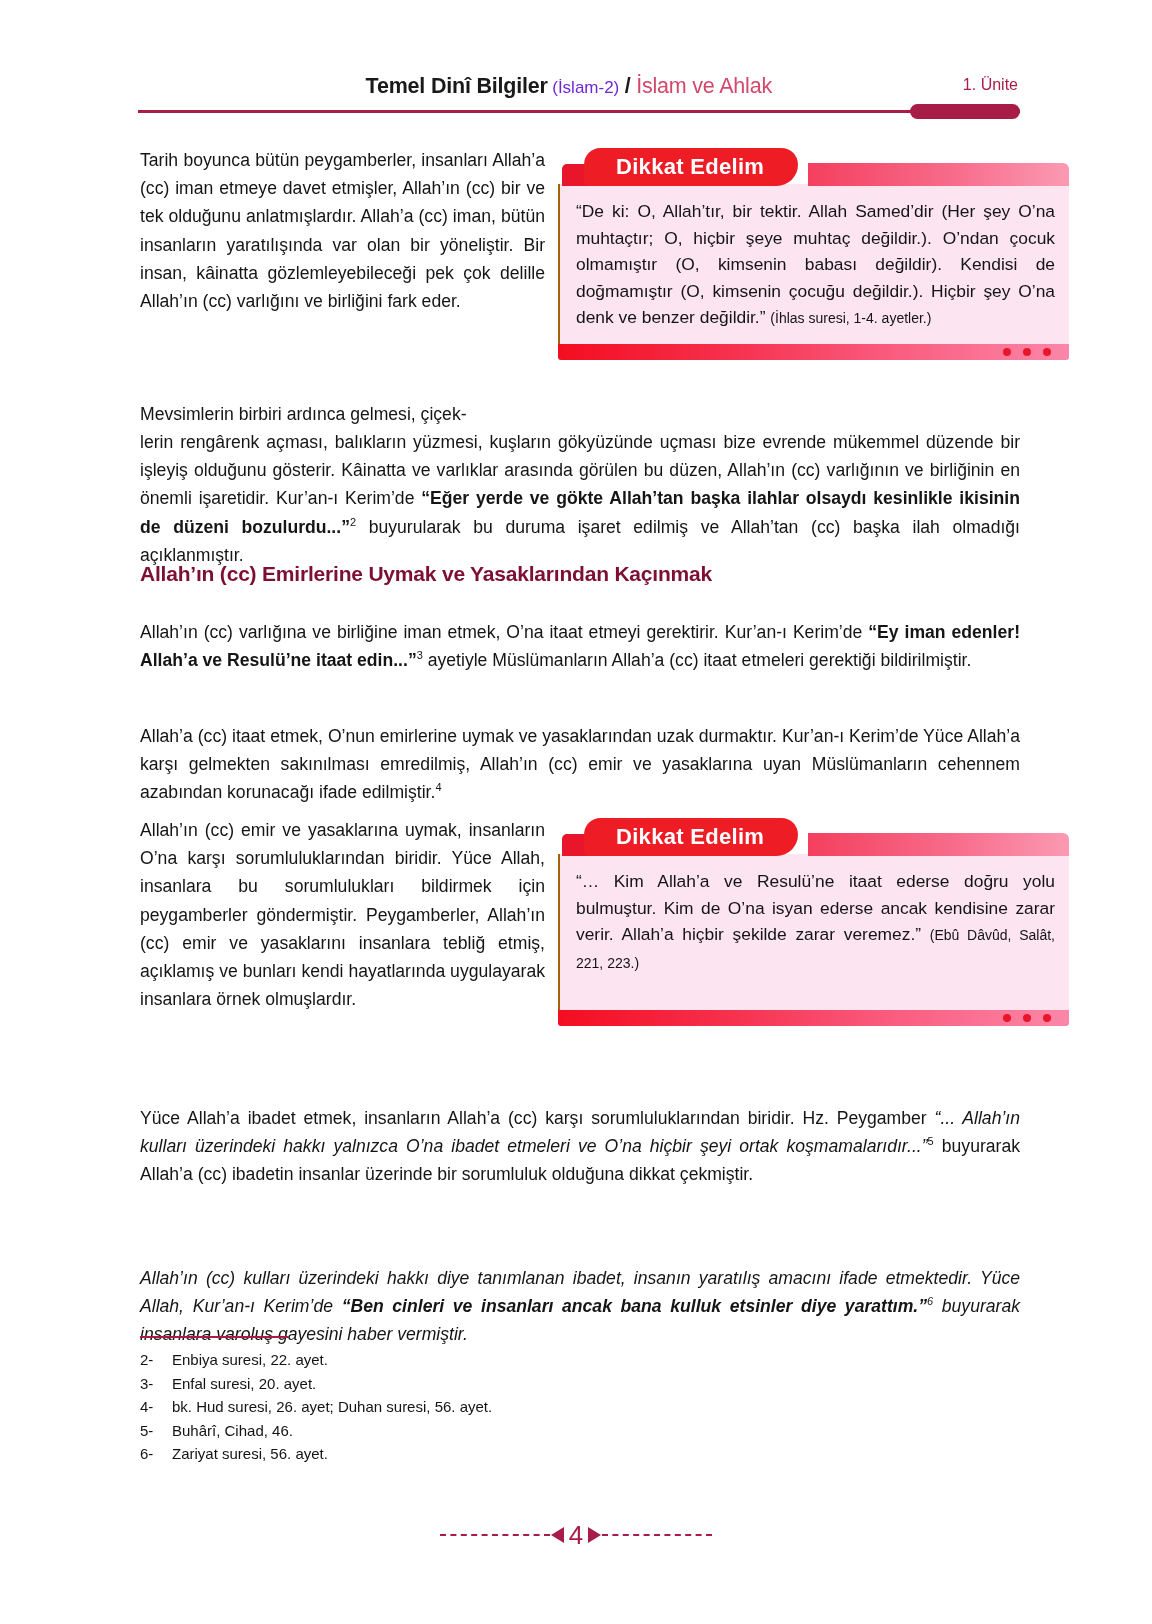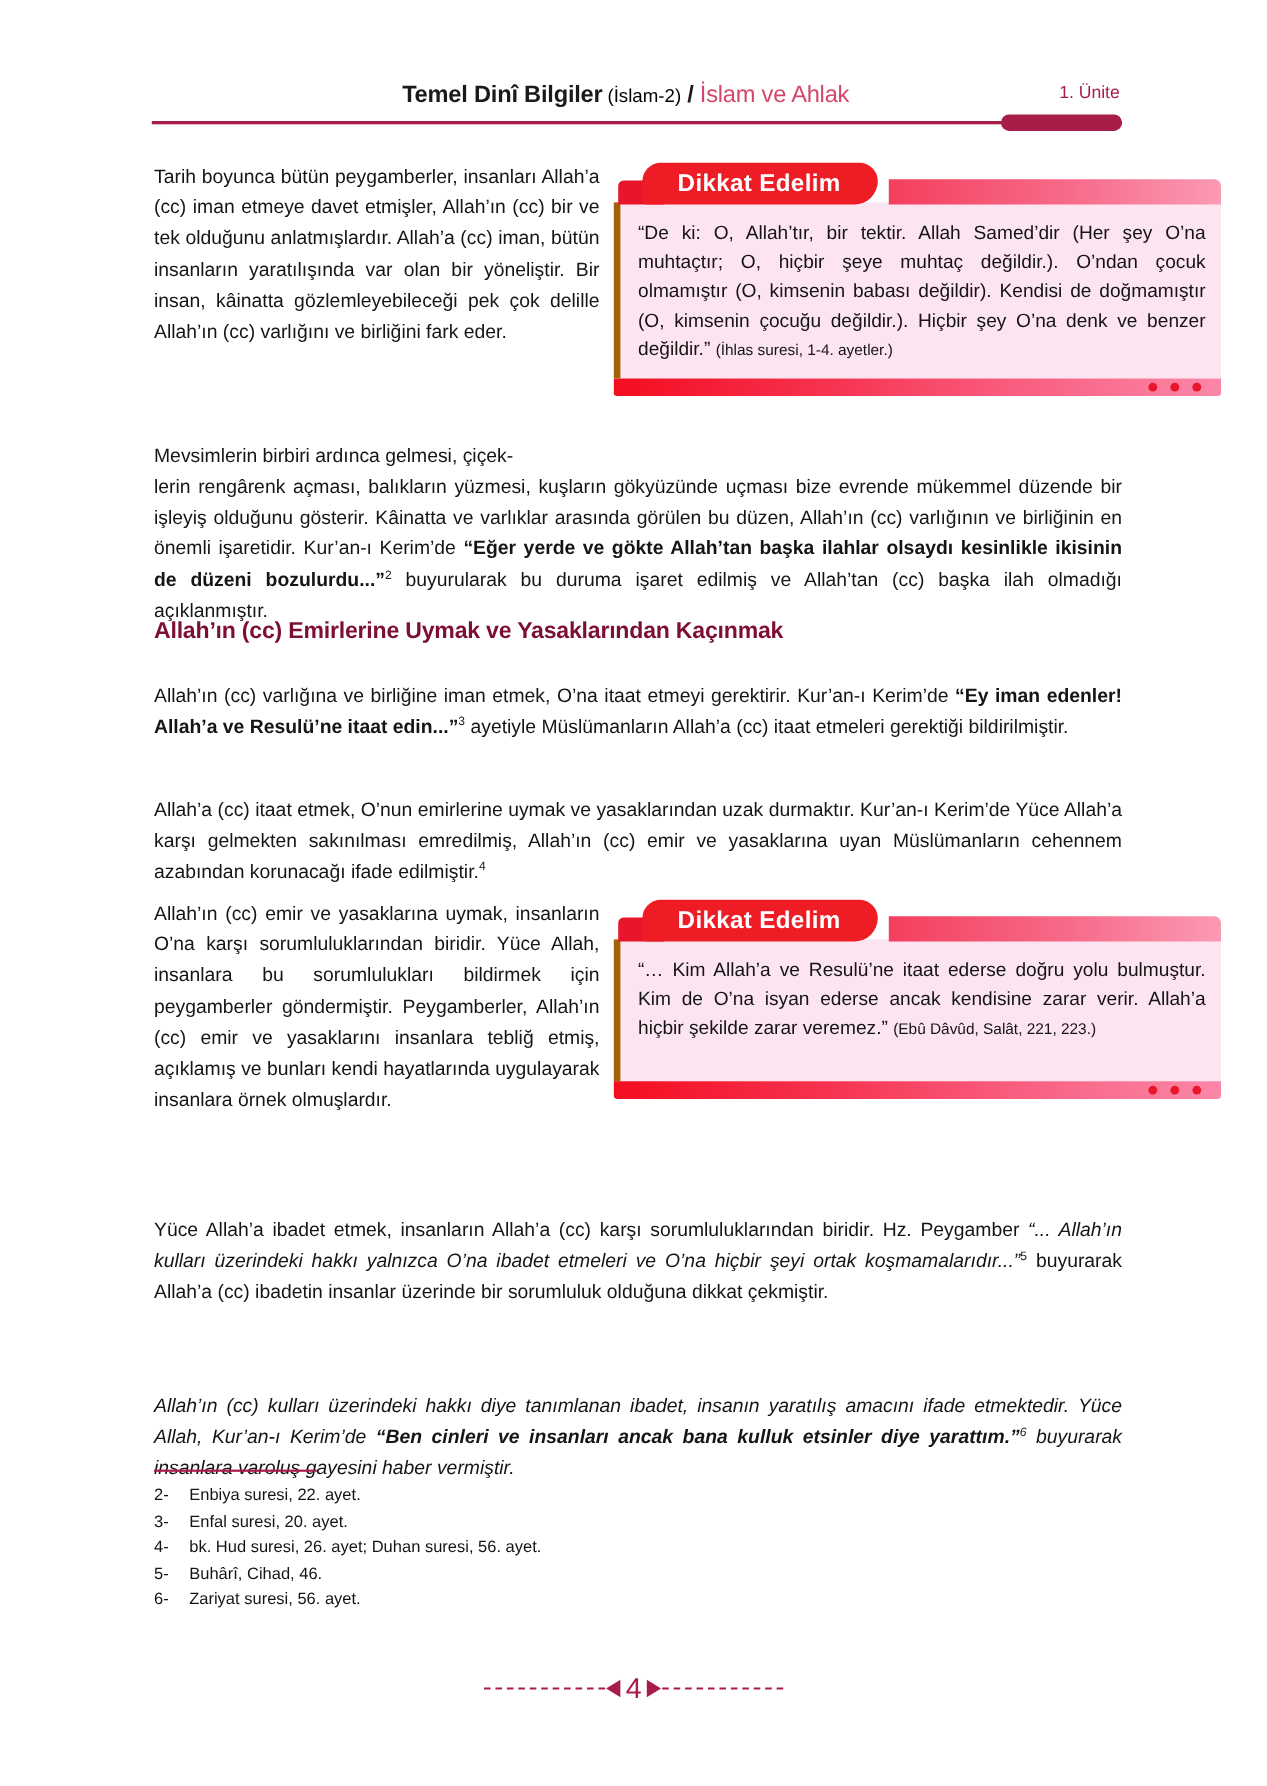--- a/index.html
+++ b/index.html
@@ -36,21 +36,21 @@
   .h-main {
     font-size: 21.5px;
     font-weight: bold;
     color: #1a1a1a;
     letter-spacing: -0.2px;
     margin-left: 32px;
   }
   .h-paren {
     font-size: 17px;
     font-weight: normal;
-    color: #000000;
+    color: #6d28d9;
   }
   .h-slash {
     font-size: 21.5px;
     font-weight: bold;
     color: #1a1a1a;
     margin: 0 1px;
   }
   .h-sub {
     font-size: 21.5px;
     font-weight: normal;
@@ -115,21 +115,21 @@
     font-size: 21px;
     font-weight: bold;
     color: #7c0f33;
     letter-spacing: -0.2px;
     white-space: nowrap;
   }
 
   
   .callout {
     position: absolute;
-    width: 552px;
+    width: 511px;
   }
   .callout-tabrow {
     position: relative;
     height: 38px;
     z-index: 4;
   }
   
   .callout-nub {
     position: absolute;
     left: 4px; top: 16px;
@@ -162,21 +162,21 @@
     right: 0;
     height: 23px;
     background: linear-gradient(90deg, #f43f5e 0%, #f76b8a 55%, #fb9ab3 100%);
     border-top-right-radius: 6px;
   }
 
   .callout-body {
     position: relative;
     margin-top: -2px;
     background: #fde4f1;
-    border-left: 6px solid #a16207;
+    border-left: 2px solid #a16207;
     padding: 14px 14px 12px 16px;
     z-index: 3;
   }
   .callout-text {
     font-size: 17.4px;
     line-height: 26.5px;
     color: #141414;
     text-align: justify;
     text-align-last: left;
   }

